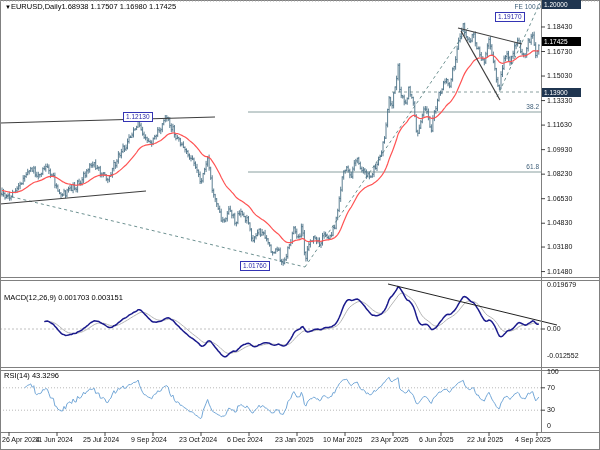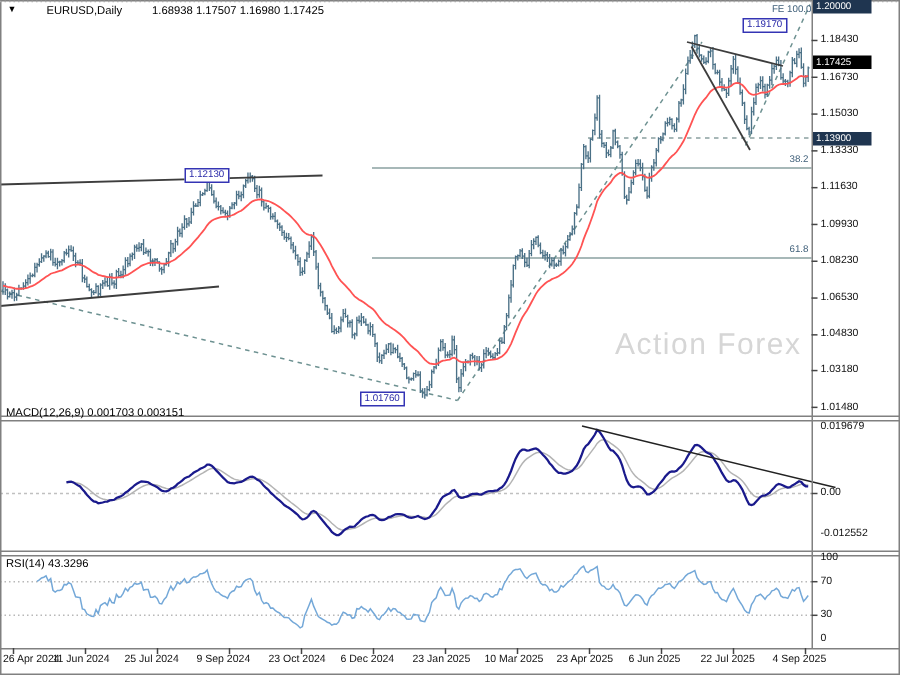--- a/index.html
+++ b/index.html
@@ -1,18 +1,18 @@
 <!DOCTYPE html>
 <html><head>
 <meta charset="utf-8">
 <style>
   html,body{margin:0;padding:0;background:#fff;}
   .screen{position:relative;width:600px;height:450px;background:#ffffff;
     font-family:"Liberation Sans",sans-serif;overflow:hidden;}
-  .titlebar{position:absolute;top:2px;left:5px;z-index:3;display:flex;gap:20px;
+  .titlebar{position:absolute;top:2px;left:5px;z-index:3;display:flex;gap:0;
     font-size:7.5px;color:#000;align-items:center;}
   .titlebar .tri{font-size:6px;line-height:8px;cursor:pointer;}
   .watermark{position:absolute;left:410px;top:219px;z-index:0;font-size:20px;
     color:#d6d6d6;letter-spacing:1px;}
   #chart-svg{position:absolute;left:0;top:0;z-index:1;}
   #labels{position:absolute;left:0;top:0;width:600px;height:450px;z-index:2;pointer-events:none;}
   .ind-label{position:absolute;left:4px;z-index:3;font-size:7.5px;color:#000;}
   .ax{position:absolute;font-size:7px;color:#111;white-space:nowrap;}
   .tag{position:absolute;left:542px;width:37px;height:9px;line-height:9px;
     font-size:6.5px;color:#fff;padding-left:2px;white-space:nowrap;}
@@ -24,23 +24,22 @@
 </head>
 <body>
 
 <div class="screen">
   <div class="titlebar">
     <span class="tri">▼</span>
     <span>EURUSD,Daily</span>
     <span>1.68938 1.17507 1.16980 1.17425</span>
   </div>
 
-  <div class="watermark">Action Forex</div>
 
-  <div class="ind-label" style="top:270px;">MACD(12,26,9) 0.001703 0.003151</div>
+  <div class="ind-label" style="top:293px;">MACD(12,26,9) 0.001703 0.003151</div>
   <div class="ind-label" style="top:371px;">RSI(14) 43.3296</div>
 
   <svg id="chart-svg" width="600" height="450">
       <line x1="248" y1="112" x2="541" y2="112" stroke="#8aa0a0" stroke-width="1" stroke-dasharray="none"></line>
       <line x1="248" y1="172" x2="541" y2="172" stroke="#8aa0a0" stroke-width="1" stroke-dasharray="none"></line>
       <line x1="392" y1="92" x2="541" y2="92" stroke="#8aa0a0" stroke-width="1" stroke-dasharray="3,3"></line>
       <line x1="0" y1="194" x2="305" y2="267" stroke="#6d9191" stroke-width="1" stroke-dasharray="3,3"></line>
       <line x1="305" y1="267" x2="468" y2="28" stroke="#6d9191" stroke-width="1" stroke-dasharray="3,3"></line>
       <line x1="497" y1="97" x2="540" y2="3" stroke="#6d9191" stroke-width="1" stroke-dasharray="3,3"></line>
       <path d="M2.0 187.5V196.5M3.5 188.9V196.7M5.0 192.3V199.7M6.5 194.3V198.4M8.0 193.2V199.1M9.6 191.7V200.8M11.1 195.2V200.5M12.6 189.8V197.4M14.1 191.5V193.2M15.6 188.1V193.2M17.1 186.2V192.6M18.6 183.0V190.4M20.1 181.7V189.2M21.7 182.4V184.9M23.2 175.1V184.8M24.7 175.1V181.7M26.2 172.1V177.9M27.7 168.8V175.4M29.2 170.2V174.5M30.7 166.9V172.1M32.2 167.1V171.9M33.8 165.9V173.6M35.3 166.2V177.2M36.8 171.8V177.6M38.3 171.8V179.5M39.8 173.8V177.7M41.3 172.7V177.0M42.8 167.3V175.1M44.3 165.8V170.4M45.8 163.7V171.7M47.4 163.5V167.9M48.9 164.4V174.0M50.4 168.5V178.1M51.9 173.5V176.5M53.4 172.8V177.2M54.9 172.6V188.2M56.4 183.2V188.6M57.9 184.4V191.7M59.5 189.1V194.2M61.0 192.2V198.1M62.5 193.3V196.7M64.0 188.8V195.7M65.5 190.2V198.3M67.0 188.8V197.3M68.5 186.7V192.6M70.0 184.8V191.0M71.6 184.5V191.2M73.1 182.3V193.2M74.6 182.0V190.3M76.1 186.9V192.3M77.6 179.9V192.6M79.1 178.7V185.3M80.6 180.5V185.5M82.1 177.0V185.5M83.6 171.5V183.1M85.2 171.4V178.1M86.7 169.0V177.5M88.2 168.3V173.7M89.7 163.1V172.7M91.2 162.9V167.9M92.7 161.5V167.8M94.2 162.0V167.5M95.7 159.3V170.0M97.3 165.0V169.4M98.8 166.4V171.0M100.3 165.9V177.4M101.8 172.4V177.5M103.3 172.0V177.3M104.8 172.0V175.7M106.3 174.2V181.2M107.8 177.8V183.1M109.4 175.3V182.2M110.9 172.0V177.0M112.4 167.8V177.8M113.9 160.0V171.4M115.4 161.8V168.9M116.9 159.1V167.8M118.4 151.1V163.7M119.9 152.4V157.8M121.4 148.9V158.4M123.0 143.5V153.1M124.5 145.3V152.0M126.0 144.6V151.0M127.5 138.5V149.4M129.0 134.2V143.6M130.5 135.5V138.0M132.0 132.6V138.0M133.5 127.2V137.5M135.1 128.1V130.6M136.6 125.8V130.1M138.1 116.5V127.8M139.6 117.7V127.3M141.1 122.8V130.5M142.6 126.8V135.7M144.1 131.6V138.9M145.6 134.3V140.3M147.2 136.7V143.0M148.7 138.1V142.3M150.2 139.8V143.8M151.7 140.3V146.8M153.2 137.4V145.1M154.7 134.9V139.5M156.2 134.6V139.5M157.7 127.1V137.1M159.2 127.1V132.8M160.8 127.7V134.1M162.3 123.0V132.2M163.8 119.2V125.3M165.3 115.0V122.4M166.8 115.0V121.6M168.3 116.7V121.1M169.8 117.1V128.0M171.3 123.3V132.3M172.9 123.8V131.9M174.4 125.0V137.7M175.9 133.8V140.4M177.4 135.1V139.2M178.9 136.7V141.7M180.4 137.9V146.5M181.9 142.2V146.3M183.4 141.3V148.1M185.0 146.4V152.5M186.5 148.4V154.0M188.0 150.1V157.4M189.5 153.5V159.8M191.0 155.2V161.4M192.5 155.4V160.1M194.0 157.6V166.1M195.5 161.4V168.9M197.0 163.9V173.0M198.6 169.5V177.1M200.1 171.5V184.0M201.6 178.1V183.7M203.1 172.9V182.6M204.6 167.8V174.7M206.1 160.9V172.0M207.6 156.3V166.7M209.1 154.6V170.7M210.7 166.7V179.9M212.2 175.2V192.9M213.7 188.5V197.7M215.2 193.9V202.1M216.7 198.0V207.0M218.2 203.2V210.0M219.7 205.7V212.9M221.2 208.7V221.8M222.8 216.9V222.8M224.3 218.4V222.7M225.8 217.4V222.2M227.3 211.0V221.5M228.8 206.0V214.8M230.3 205.7V211.9M231.8 209.8V218.4M233.3 213.5V218.4M234.8 212.8V225.5M236.4 221.6V226.4M237.9 211.1V224.2M239.4 210.3V215.7M240.9 208.6V217.4M242.4 210.7V215.6M243.9 212.4V217.2M245.4 215.9V222.8M246.9 214.9V223.6M248.5 216.0V224.6M250.0 222.3V231.4M251.5 228.2V241.4M253.0 235.0V242.2M254.5 236.2V242.7M256.0 233.1V239.4M257.5 229.5V236.3M259.0 228.6V235.4M260.6 228.3V236.9M262.1 229.0V235.8M263.6 231.5V235.5M265.1 229.9V238.9M266.6 235.1V241.4M268.1 238.0V244.7M269.6 242.0V246.7M271.1 244.4V252.9M272.6 251.0V255.6M274.2 251.6V253.8M275.7 248.3V253.8M277.2 246.7V251.9M278.7 247.5V251.0M280.2 247.5V262.0M281.7 258.9V265.1M283.2 258.7V265.8M284.7 257.4V264.4M286.3 253.9V260.9M287.8 246.4V258.7M289.3 244.0V249.2M290.8 239.2V246.2M292.3 231.7V244.0M293.8 226.1V234.4M295.3 226.0V233.8M296.8 228.6V238.8M298.4 234.3V238.5M299.9 233.4V238.8M301.4 223.6V237.7M302.9 223.8V236.4M304.4 230.0V255.3M305.9 251.2V261.5M307.4 246.0V261.3M308.9 241.3V251.1M310.4 239.3V247.5M312.0 240.2V242.3M313.5 236.1V243.7M315.0 235.2V239.7M316.5 236.7V244.2M318.0 237.4V243.5M319.5 237.4V247.0M321.0 242.0V248.0M322.5 232.9V245.6M324.1 231.3V238.8M325.6 231.8V236.9M327.1 233.6V238.8M328.6 235.5V239.4M330.1 234.6V240.0M331.6 232.0V237.3M333.1 225.6V236.2M334.6 224.8V229.3M336.2 216.7V229.3M337.7 208.7V220.1M339.2 196.3V212.1M340.7 186.7V201.9M342.2 176.3V191.7M343.7 170.4V179.7M345.2 169.6V173.7M346.7 166.0V171.3M348.2 165.5V172.6M349.8 168.7V178.2M351.3 171.8V178.0M352.8 166.6V178.8M354.3 160.0V170.9M355.8 158.9V166.2M357.3 157.7V163.3M358.8 156.9V164.8M360.3 161.6V169.5M361.9 166.5V172.4M363.4 167.0V173.6M364.9 168.0V174.7M366.4 169.4V178.9M367.9 171.5V177.6M369.4 171.6V179.3M370.9 175.1V178.0M372.4 173.0V177.7M374.0 165.5V177.1M375.5 163.6V169.6M377.0 162.0V171.0M378.5 156.6V165.6M380.0 154.7V160.5M381.5 150.4V157.0M383.0 141.3V156.3M384.5 136.1V143.7M386.0 122.4V139.0M387.6 108.7V127.4M389.1 96.0V112.9M390.6 96.8V106.2M392.1 100.9V108.7M393.6 92.2V108.4M395.1 86.4V93.9M396.6 75.7V90.2M398.1 63.5V80.5M399.7 63.1V92.3M401.2 86.7V98.1M402.7 94.9V98.6M404.2 94.7V105.3M405.7 99.6V104.2M407.2 97.4V104.8M408.7 86.5V99.4M410.2 85.9V96.9M411.8 93.7V98.8M413.3 96.7V105.8M414.8 101.1V117.2M416.3 114.2V132.6M417.8 129.8V136.4M419.3 124.6V134.0M420.8 119.7V129.0M422.3 113.5V123.3M423.8 106.4V116.9M425.4 106.0V111.0M426.9 106.2V114.1M428.4 108.5V120.3M429.9 115.9V127.8M431.4 124.3V132.5M432.9 115.2V132.1M434.4 110.1V121.1M435.9 106.0V113.8M437.5 98.7V111.0M439.0 91.5V101.6M440.5 90.6V95.8M442.0 88.3V94.1M443.5 80.9V90.3M445.0 78.5V84.4M446.5 77.9V83.5M448.0 78.9V86.3M449.6 82.2V88.2M451.1 78.2V87.9M452.6 67.4V81.6M454.1 65.9V71.2M455.6 56.2V69.7M457.1 45.7V62.9M458.6 37.6V49.8M460.1 33.3V42.5M461.6 27.7V39.3M463.2 23.1V32.0M464.7 22.7V35.9M466.2 29.5V38.4M467.7 36.2V41.1M469.2 37.0V42.6M470.7 38.2V43.1M472.2 33.8V42.2M473.7 32.2V38.1M475.3 31.4V46.4M476.8 42.2V49.5M478.3 46.5V49.6M479.8 46.5V57.1M481.3 52.0V61.0M482.8 56.1V60.7M484.3 59.0V65.3M485.8 51.8V64.0M487.4 43.3V57.3M488.9 37.3V49.1M490.4 36.3V49.6M491.9 44.1V55.8M493.4 51.6V63.2M494.9 59.7V70.7M496.4 67.9V82.6M497.9 76.9V86.9M499.4 84.5V90.1M501.0 71.2V89.3M502.5 65.0V77.0M504.0 55.6V70.0M505.5 55.1V61.4M507.0 50.9V59.3M508.5 50.9V61.0M510.0 55.9V65.7M511.5 55.8V64.6M513.1 50.7V59.2M514.6 42.4V56.8M516.1 43.1V49.2M517.6 37.6V46.6M519.1 37.7V44.1M520.6 40.0V53.2M522.1 48.9V55.4M523.6 52.7V57.4M525.2 53.1V58.2M526.7 47.1V57.8M528.2 38.0V51.5M529.7 38.6V42.9M531.2 33.8V44.8M532.7 32.1V38.8M534.2 31.6V45.9M535.7 42.1V58.2M537.2 50.0V57.7M538.8 44.3V54.7" stroke="#4a7086" stroke-width="0.9" fill="none"></path>

